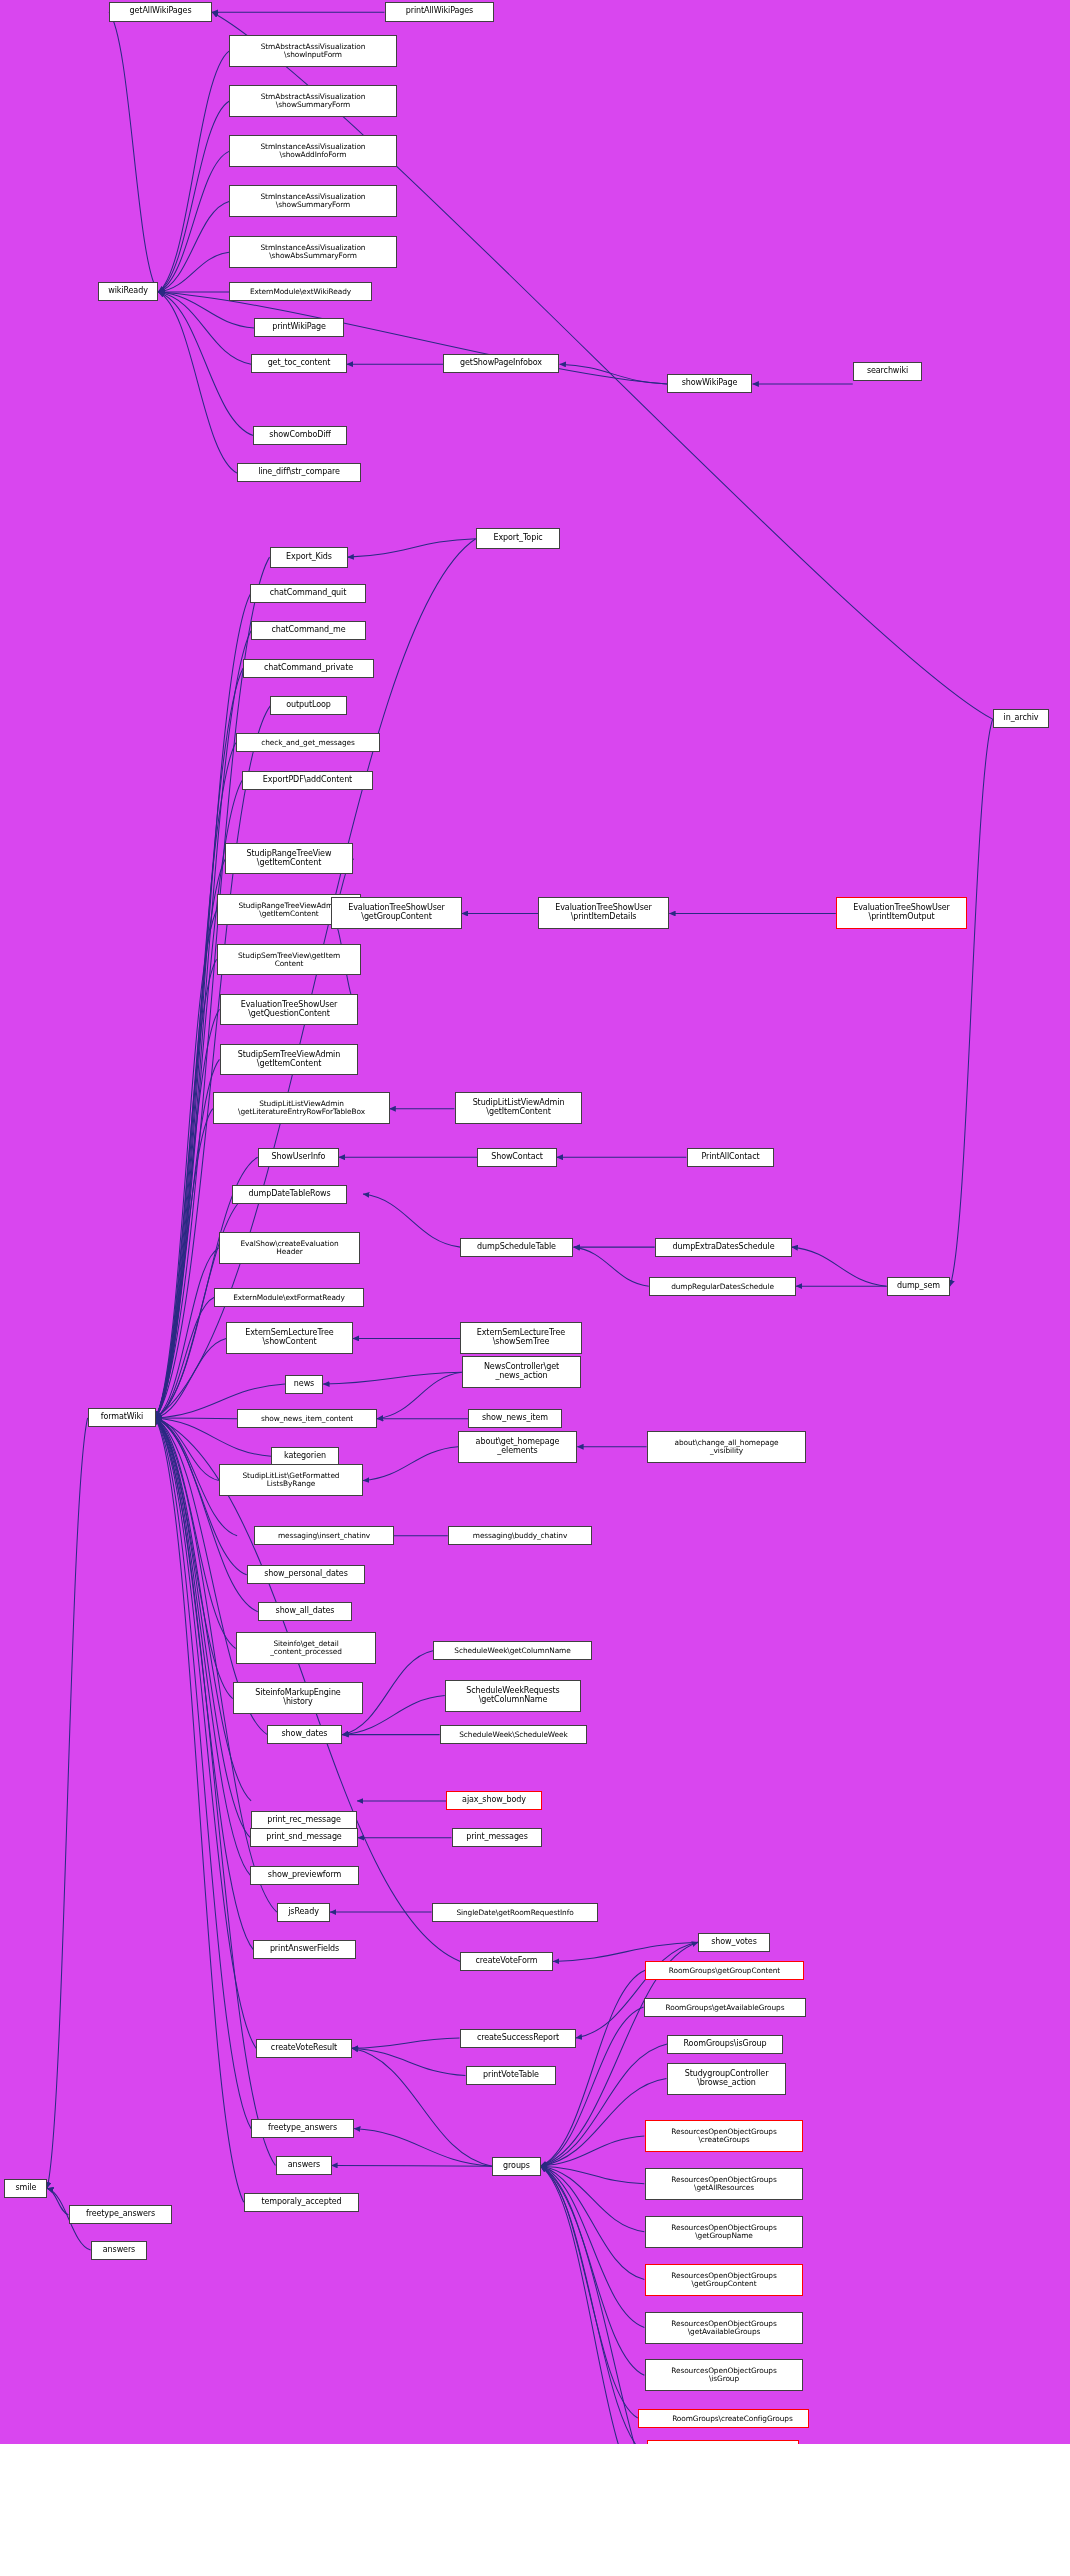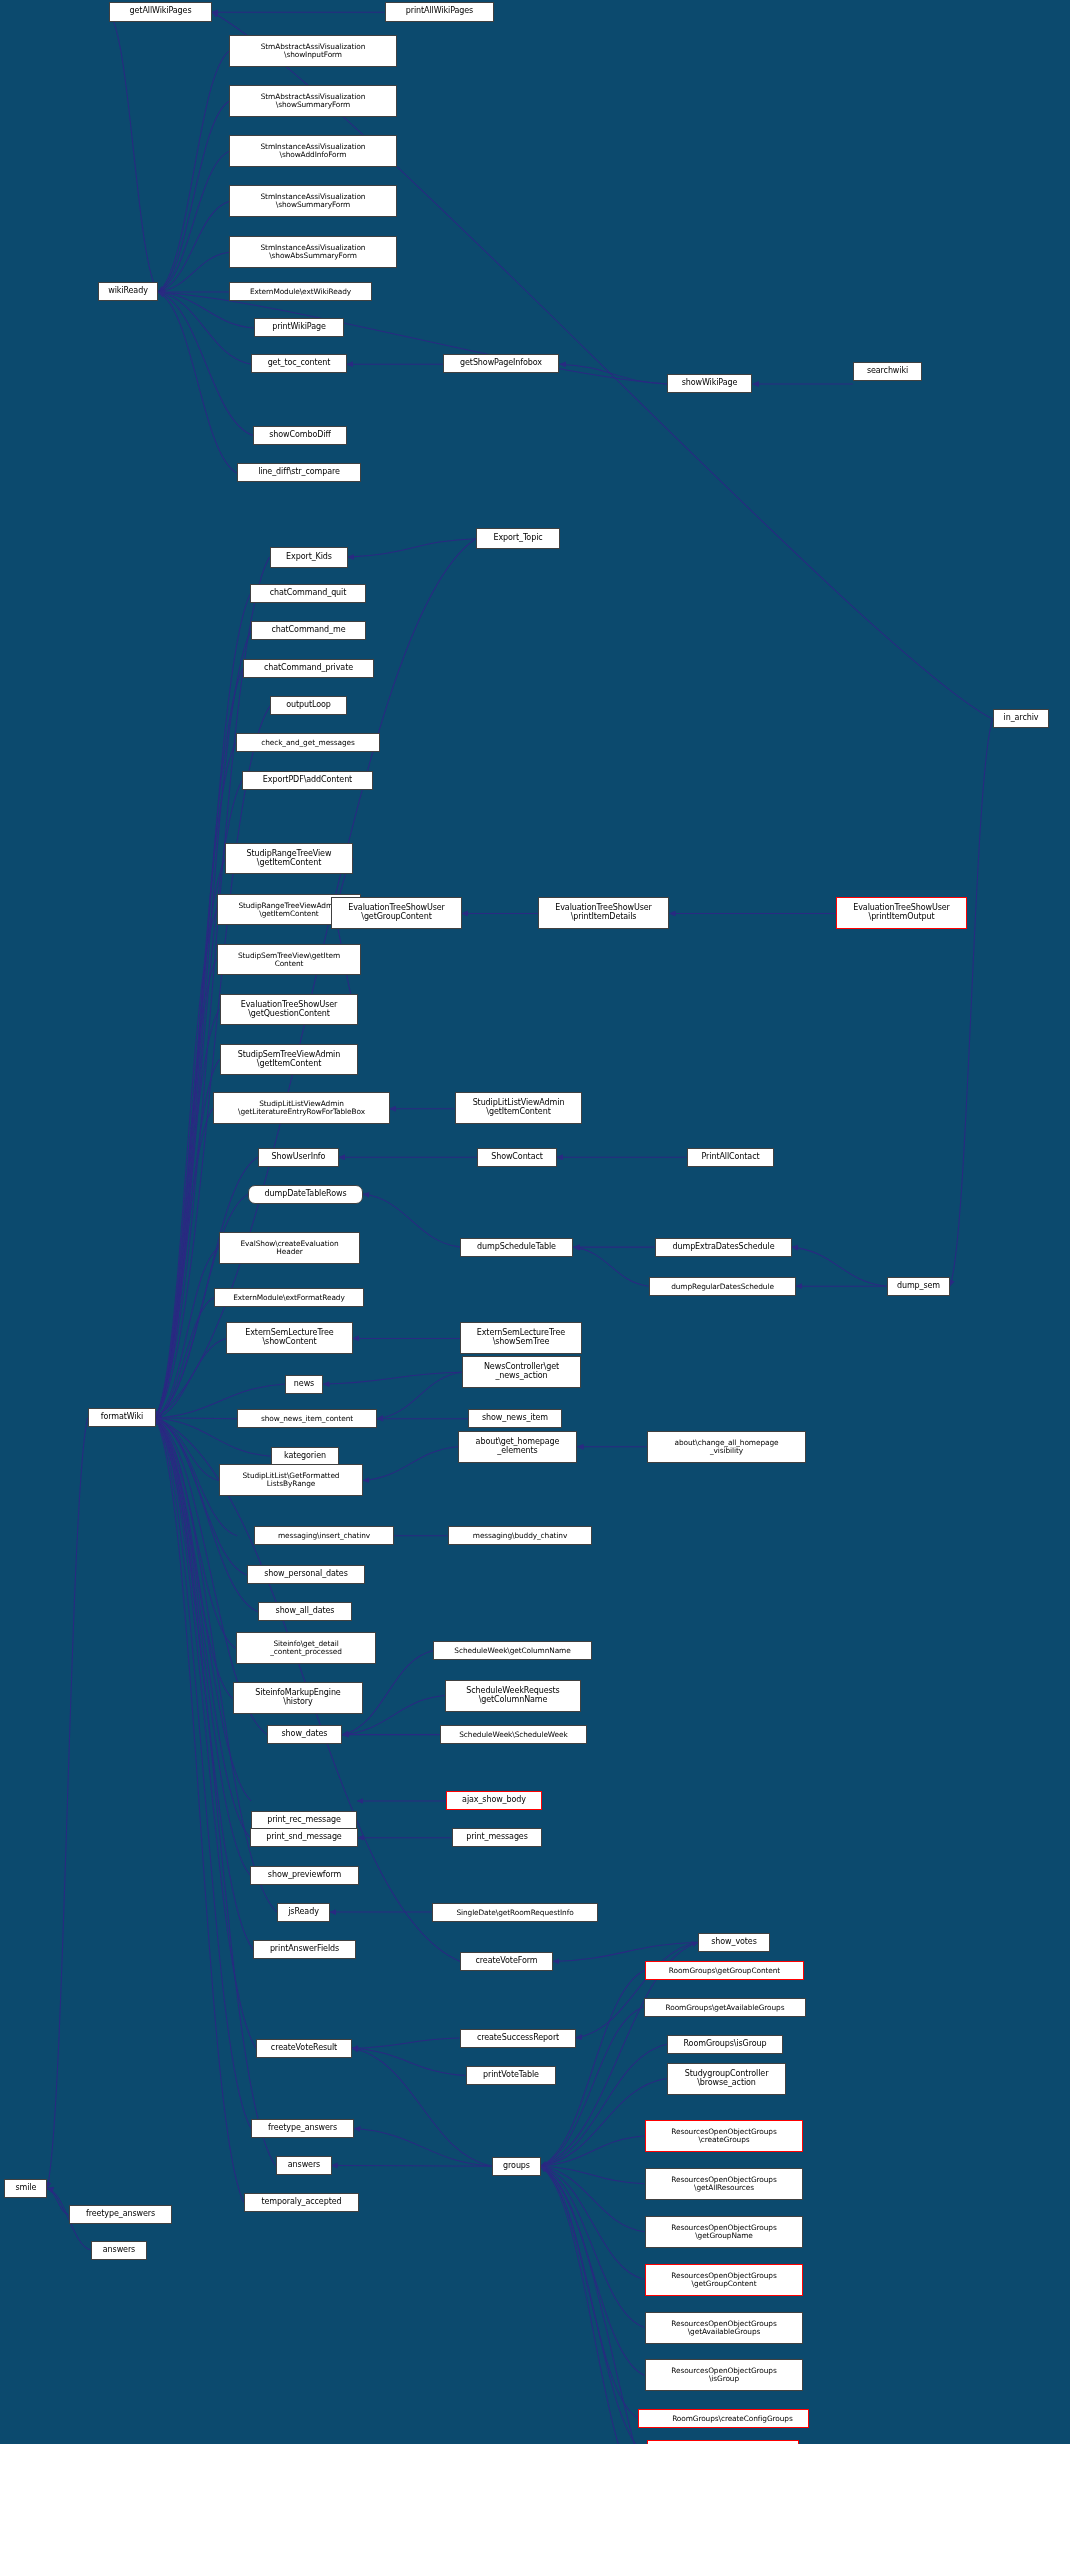--- a/index.html
+++ b/index.html
@@ -1,17 +1,17 @@
 <!DOCTYPE html>
 <html style="font-size:11.8px"><head>
 <meta charset="utf-8">
 <style>
   html,body{margin:0;padding:0;background:#ffffff;}
   body{font-family:"DejaVu Sans","Liberation Sans",sans-serif;}
-  #graph{position:relative;width:1070px;height:2444px;background:#0c4a6e;overflow:hidden;}
+  #graph{position:relative;width:1070px;height:2444px;background:#d946ef;overflow:hidden;}
   svg.edges{position:absolute;left:0;top:0;width:1070px;height:2576px;pointer-events:none;}
   .node{position:absolute;box-sizing:border-box;border:0.7px solid #404040;background:#ffffff;
         display:flex;align-items:center;justify-content:center;text-align:center;
         font-size:8px;line-height:1.08;color:#000000;padding:0.7px 2.2px;white-space:pre-line;
         letter-spacing:-0.1px;}
   .node.red{border-color:#ff0000;}
   .node.small{font-size:7.4px;}
 </style>
 </head>
 <body>
@@ -181,21 +181,21 @@
 \printItemDetails</div>
       <div class="node red" style="left: 836px; top: 897px; width: 131px; height: 32px;">EvaluationTreeShowUser
 \printItemOutput</div>
       <div class="node small" style="left: 213px; top: 1092px; width: 177px; height: 32px;">StudipLitListViewAdmin
 \getLiteratureEntryRowForTableBox</div>
       <div class="node" style="left: 455px; top: 1092px; width: 127px; height: 32px;">StudipLitListViewAdmin
 \getItemContent</div>
       <div class="node" style="left: 258px; top: 1148px; width: 81px; height: 19px;">ShowUserInfo</div>
       <div class="node" style="left: 477px; top: 1148px; width: 80px; height: 19px;">ShowContact</div>
       <div class="node" style="left: 687px; top: 1148px; width: 87px; height: 19px;">PrintAllContact</div>
-      <div class="node" style="left: 248px; top: 1185px; width: 115px; height: 19px; border-radius: 7px;">dumpDateTableRows</div>
+      <div class="node" style="left: 232px; top: 1185px; width: 115px; height: 19px;">dumpDateTableRows</div>
       <div class="node small" style="left: 219px; top: 1232px; width: 141px; height: 32px;">EvalShow\createEvaluation
 Header</div>
       <div class="node" style="left: 460px; top: 1238px; width: 113px; height: 19px;">dumpScheduleTable</div>
       <div class="node" style="left: 655px; top: 1238px; width: 137px; height: 19px;">dumpExtraDatesSchedule</div>
       <div class="node small" style="left: 649px; top: 1277px; width: 147px; height: 19px;">dumpRegularDatesSchedule</div>
       <div class="node" style="left: 887px; top: 1277px; width: 63px; height: 19px;">dump_sem</div>
       <div class="node small" style="left: 214px; top: 1288px; width: 150px; height: 19px;">ExternModule\extFormatReady</div>
       <div class="node" style="left: 226px; top: 1322px; width: 127px; height: 32px;">ExternSemLectureTree
 \showContent</div>
       <div class="node" style="left: 460px; top: 1322px; width: 122px; height: 32px;">ExternSemLectureTree

